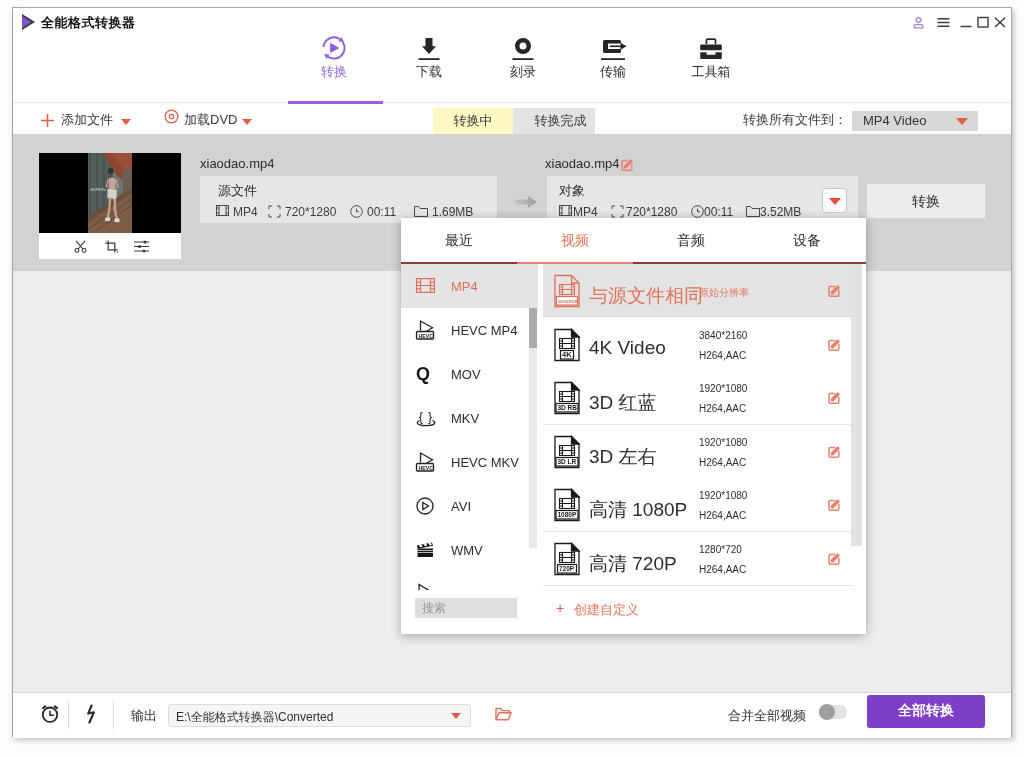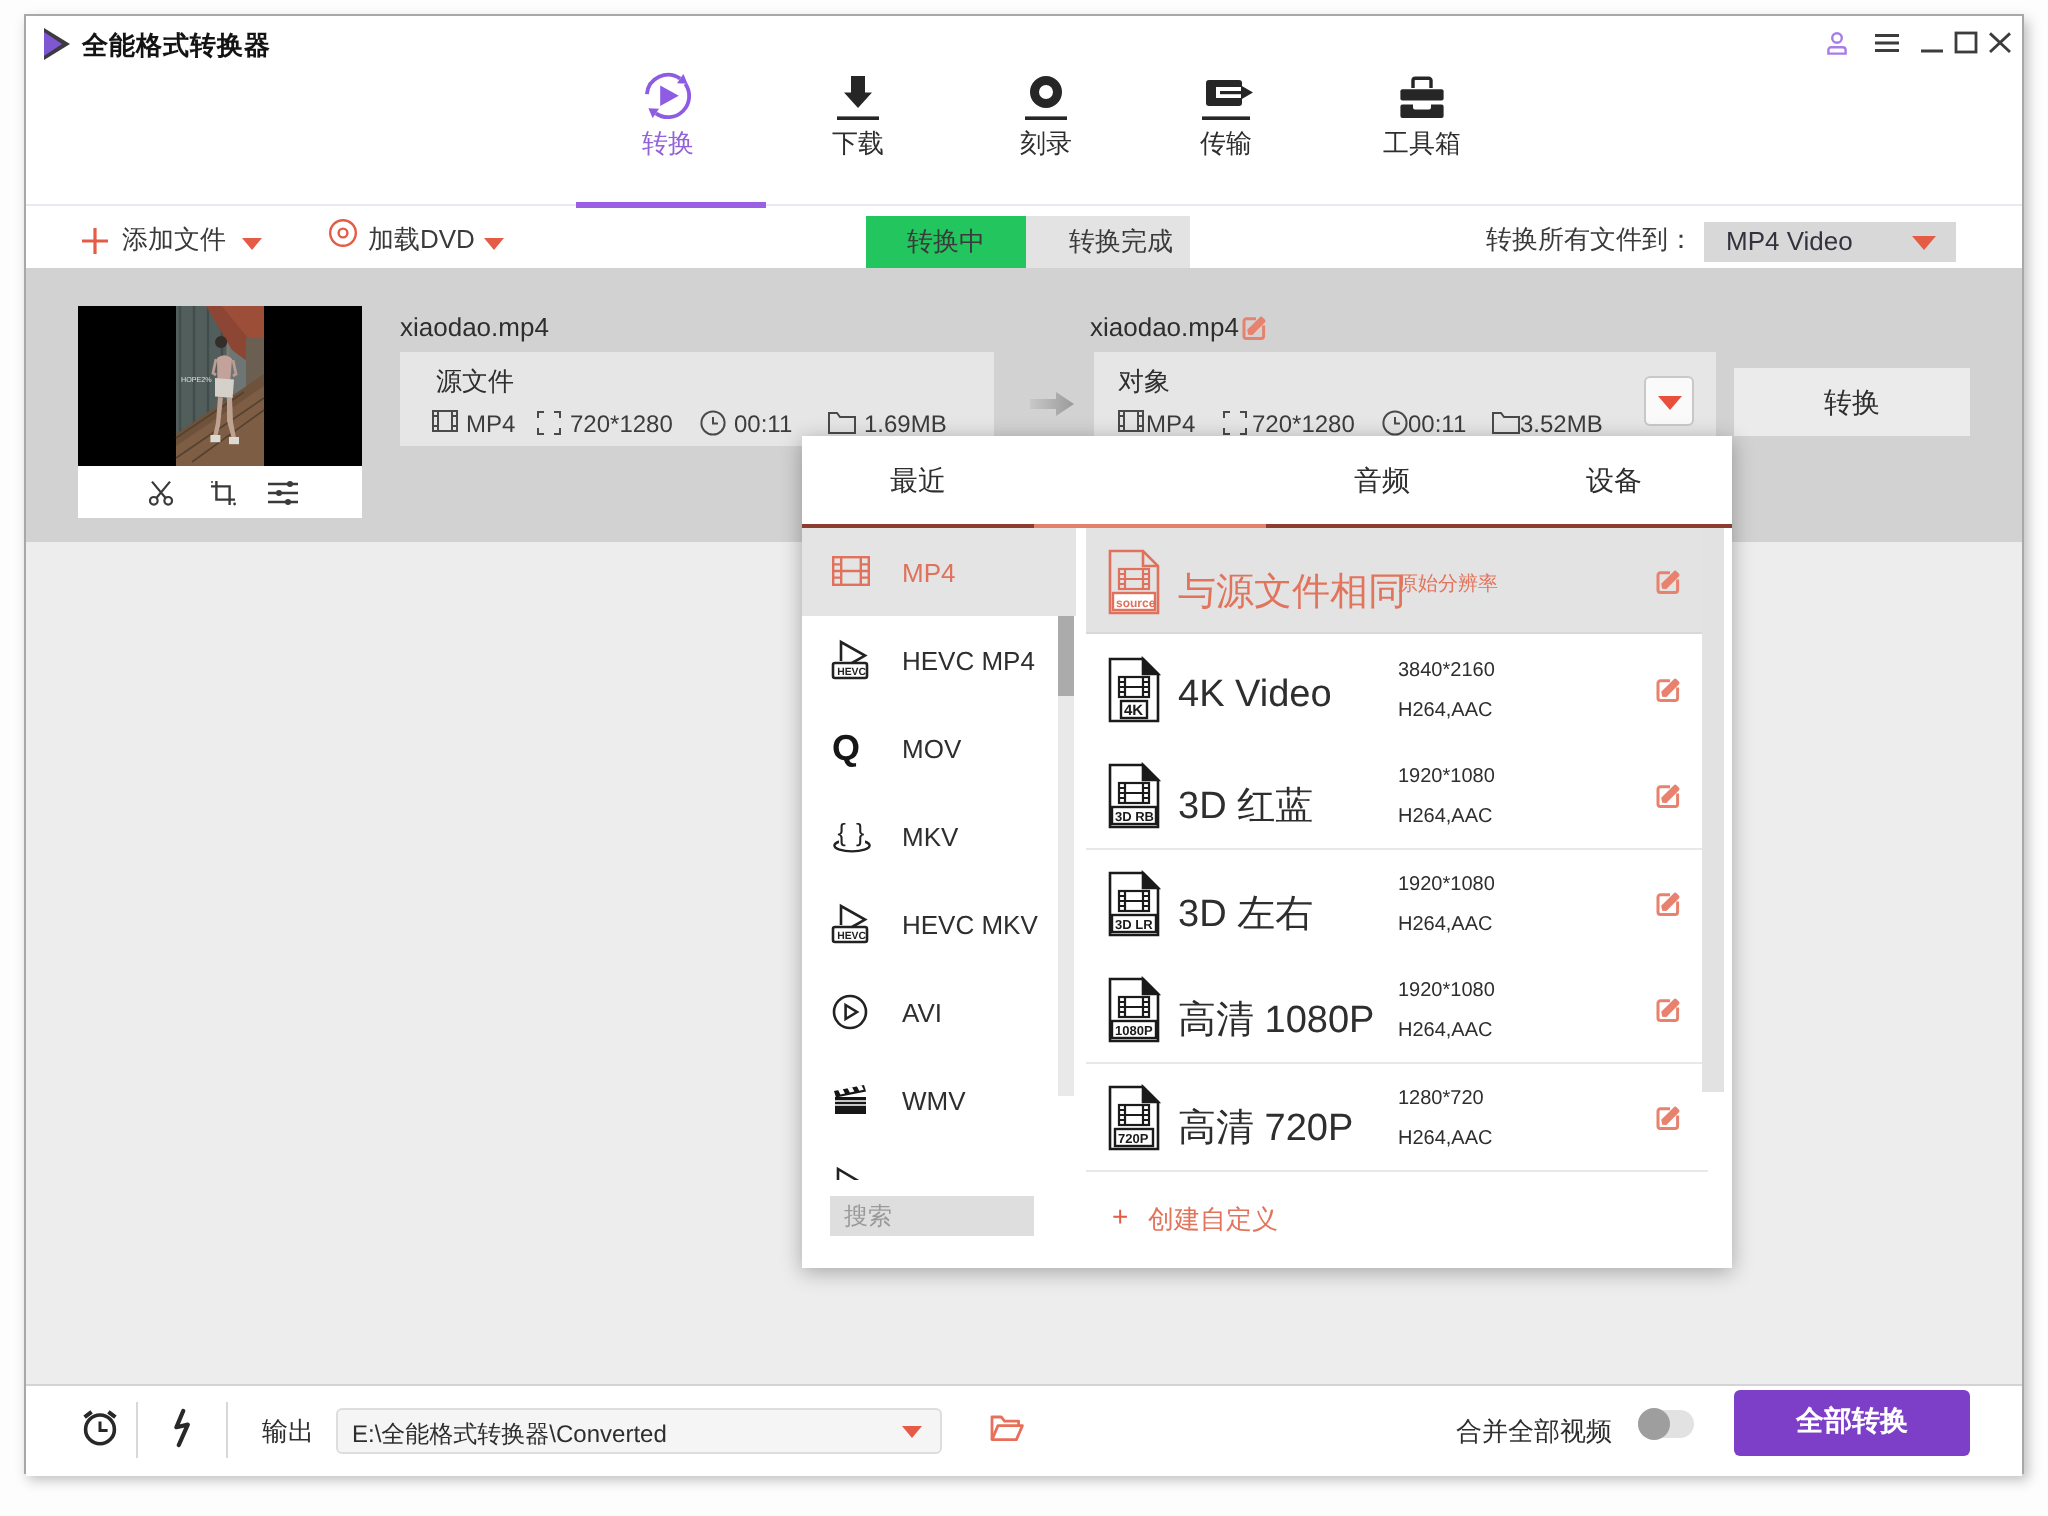--- a/index.html
+++ b/index.html
@@ -153,21 +153,21 @@
         <span class="redtri" style="position:absolute; left:0; top:0;"></span>
       </div>
     <div class="tbtxt" style="left:151px; top:5px;"><svg width="15" height="15" viewBox="0 0 15 15" fill="none" stroke="#e45c46" stroke-width="1.2">
           <circle cx="7.5" cy="7.5" r="6.4"></circle>
           <circle cx="7.5" cy="7.5" r="2.2"></circle>
         </svg></div>
     <div class="tbtxt" style="left:171px;">加载DVD</div>
     <div class="abs" style="left:229px; top:15px; line-height:0;">
         <span class="redtri" style="position:absolute; left:0; top:0;"></span>
       </div>
-    <div class="tab" style="left:420px; width:80px; background:#22c55e;">转换中</div>
+    <div class="tab" style="left:420px; width:80px; background:#fef9c3;">转换中</div>
     <div class="tab" style="left:500px; width:82px; background:#e3e3e3;padding-left:13px;">转换完成</div>
     <div class="tbtxt" style="left:730px;">转换所有文件到：</div>
     <div class="abs" style="left:839px; top:7px; width:126px; height:20px; background:#d8d8d8;">
       <span style="position:absolute; left:11px; top:2px; font-size:13px; color:#33333f;">MP4 Video</span>
       <span class="redtri" style="position:absolute; right:10px; top:7px; border-left-width:6px; border-right-width:6px; border-top-width:7px;"></span>
     </div>
   </div>
 
   <div id="rowstrip">
     <div id="thumb">
@@ -278,20 +278,21 @@
     </div>
     <div class="abs" style="left:809px; top:54px; width:25px; height:25px; background:#fafafa; border:1px solid #c8c8c8; border-radius:3px;">
       <span class="redtri" style="position:absolute; left:6px; top:9px; border-top-color:#e8503c; border-left-width:6px; border-right-width:6px; border-top-width:7px;"></span>
     </div>
     <div class="abs" style="left:854px; top:50px; width:118px; height:34px; background:#ebebeb; text-align:center; line-height:34px; font-size:14px; color:#2e2e2e;">转换</div>
   </div>
   <div id="content"></div>
 
   <div id="popup">
     <div class="ptab" style="left:0;">最近</div>
+    <div class="ptab" style="left:116px; color:#e2745c;">视频</div>
     <div class="ptab" style="left:232px;">音频</div>
     <div class="ptab" style="left:348px;">设备</div>
     <div id="pline"></div>
     <div id="plinact"></div>
 
     <div id="sidebar" style="position:absolute; left:0; top:46px; width:137px; height:326px; overflow:hidden;">
       <div class="srow" style="top:0; background:#e4e4e4; color:#e0715c;">
         <svg class="sic" style="left:15px; top:14px;" width="19" height="15" viewBox="0 0 19 15" fill="none" stroke="#e0715c" stroke-width="1.2">
             <rect x=".6" y=".6" width="17.8" height="13.8"></rect>
             <path d="M4.6 .6v13.8M14.4 .6v13.8M.6 4.2h4M.6 7.5h4M.6 10.8h4M14.4 4.2h4M14.4 7.5h4M14.4 10.8h4M4.6 7.5h9.8"></path>

